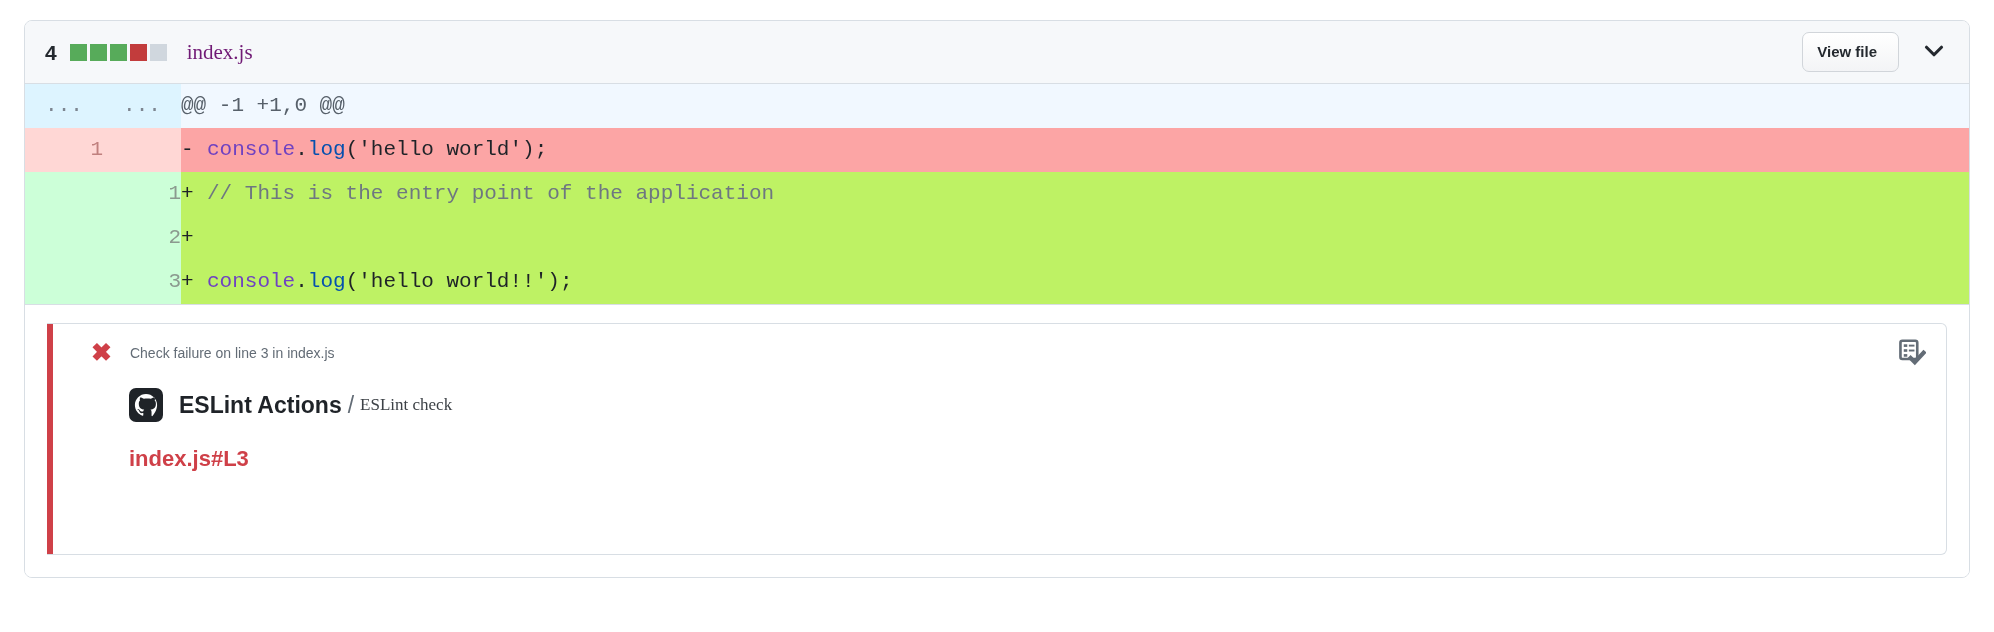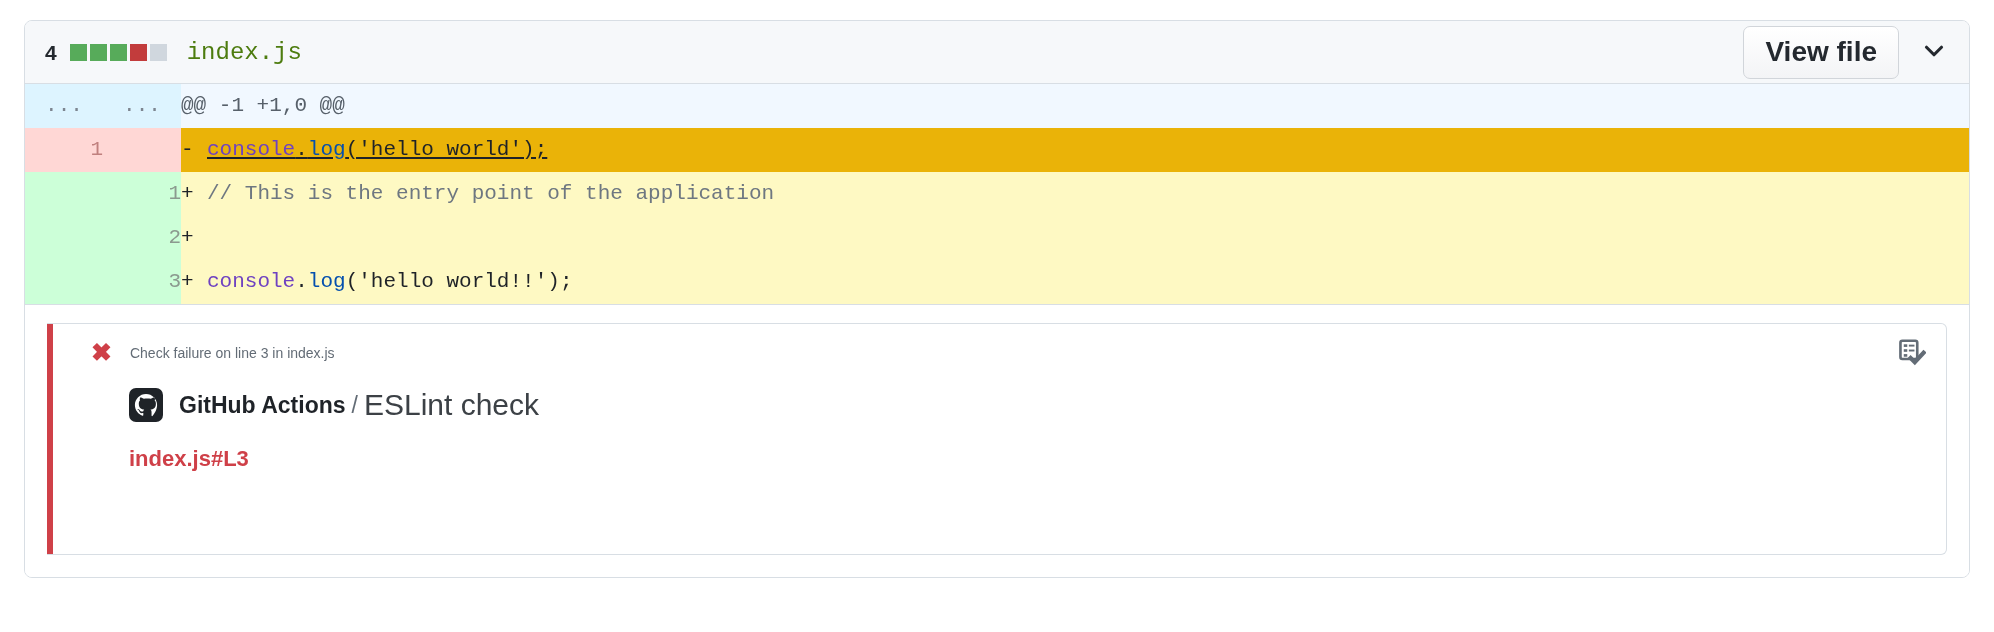--- a/index.html
+++ b/index.html
@@ -51,36 +51,36 @@
     display: flex;
     gap: 3px;
     margin-right: 20px;
   }
   .diffstat span {
     display: block;
     width: 17px;
     height: 17px;
   }
   .file-name {
-    font-family: Liberation Mono, monospace;
-    font-size: 24px;
-    color: #4d7c0f;
+    font-family: Liberation Serif, serif;
+    font-size: 21px;
+    color: #701a75;
     letter-spacing: 0px;
   }
   .header-spacer { flex: 1 1 auto; }
 
   .view-file-btn {
     font-family: "Liberation Sans", sans-serif;
-    font-size: 28px;
+    font-size: 15px;
     font-weight: bold;
     color: #24292f;
     background: linear-gradient(180deg,#ffffff 0%,#f3f4f6 100%);
     border: 1px solid #d1d5da;
     border-radius: 7px;
-    padding: 11px 21px 12px 21px;
+    padding: 11px 21px 12px 14px;
     cursor: pointer;
     line-height: 1;
     white-space: nowrap;
   }
   .chevron-btn {
     margin-left: 18px;
     width: 34px;
     height: 34px;
     display: flex;
     align-items: center;
@@ -126,26 +126,26 @@
   .row-hunk .ln { background: #ddf4ff; color: #7d8590; }
   .row-hunk .code {
     background: #f1f8ff;
     color: #57606a;
   }
   .row-hunk .ln-dots { text-align: center; padding-right: 0; }
 
   
   .row-del .ln { background: #ffd7d5; color: #c0807e; }
   .row-del .ln-new { background: #ffd7d5; }
-  .row-del .code { background: #eab308; text-decoration: underline; }
+  .row-del .code { background: #fca5a5; }
 
   
   .row-add .ln { background: #ccffd8; color: #8b9a8f; }
   .row-add .ln-old { background: #ccffd8; }
-  .row-add .code { background: #fef9c3; }
+  .row-add .code { background: #bef264; }
 
   
   .tok-obj  { color: #6f42c1; }
   .tok-fn   { color: #0550ae; }
   .tok-str  { color: #1f2328; }
   .tok-cmt  { color: #6e7781; }
   .tok-pun  { color: #1f2328; }
 
   
   .annotation-wrap {
@@ -216,22 +216,22 @@
     font-weight: bold;
     color: #1f2328;
   }
   .actor-sep {
     font-family: "Liberation Sans", sans-serif;
     font-size: 23px;
     color: #636c76;
     margin: 0 6px;
   }
   .actor-check {
-    font-family: Liberation Sans, sans-serif;
-    font-size: 30px;
+    font-family: Liberation Serif, serif;
+    font-size: 17px;
     color: #3c4146;
   }
 
   .anno-link {
     display: inline-block;
     margin: 24px 0 0 38px;
     font-family: "Liberation Sans", sans-serif;
     font-size: 22px;
     font-weight: bold;
     color: #cf4048;
@@ -341,21 +341,21 @@
                        0.1-0.5 0.3-1 0.6-1.2-1.8-0.2-3.6-0.9-3.6-3.9
                        0-0.9 0.3-1.6 0.8-2.1-0.1-0.2-0.3-1 0.1-2
                        0 0 0.8-0.3 2.5 0.9 0.7-0.2 1.5-0.3 2.3-0.3
                        0.8 0 1.6 0.1 2.3 0.3 1.7-1.2 2.5-0.9 2.5-0.9
                        0.5 1 0.2 1.8 0.1 2 0.5 0.5 0.8 1.2 0.8 2.1
                        0 3-1.8 3.7-3.6 3.9 0.4 0.3 0.7 0.9 0.7 1.9v2.1
                        c0 0.2 0.1 0.5 0.6 0.4C13.3 14.1 15.4 11.3 15.4 8
                        15.4 3.9 12.1 0.6 8 0.6z"></path>
             </svg>
           </span>
-          <span class="actor-name">GitHub Actions</span>
+          <span class="actor-name">ESLint Actions</span>
           <span class="actor-sep">/</span>
           <span class="actor-check">ESLint check</span>
         </div>
 
         <a class="anno-link">index.js#L3</a>
 
       </div>
     </div>
 
   </div>

